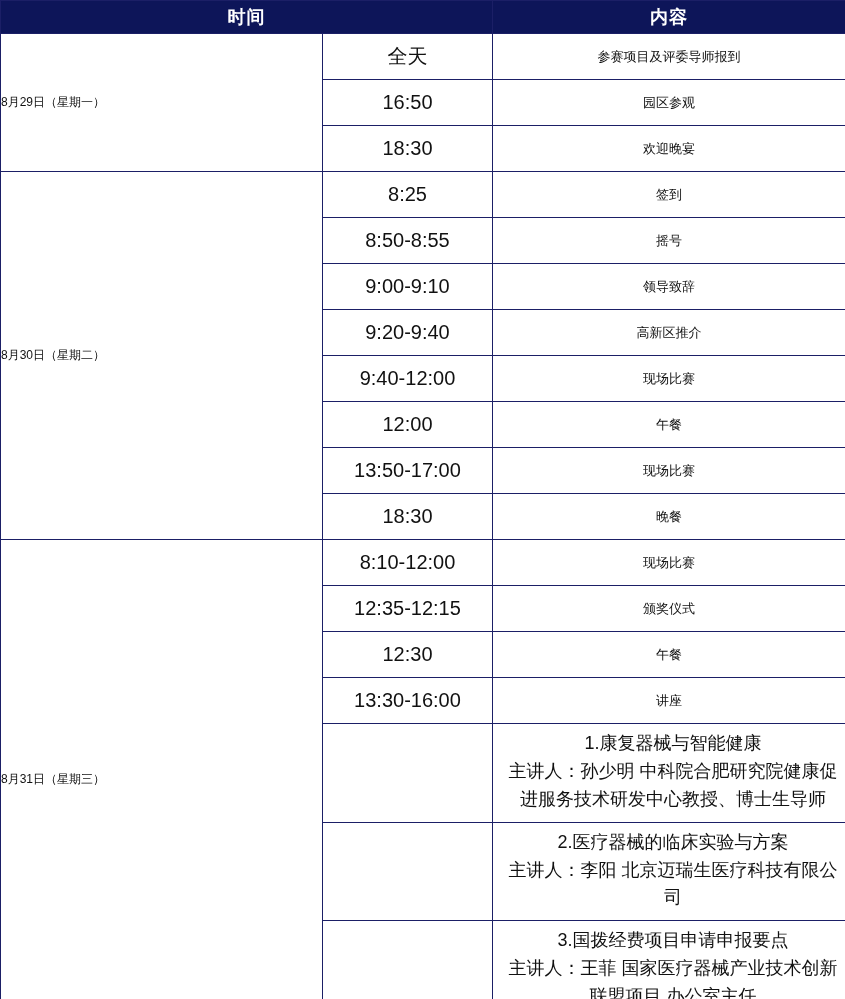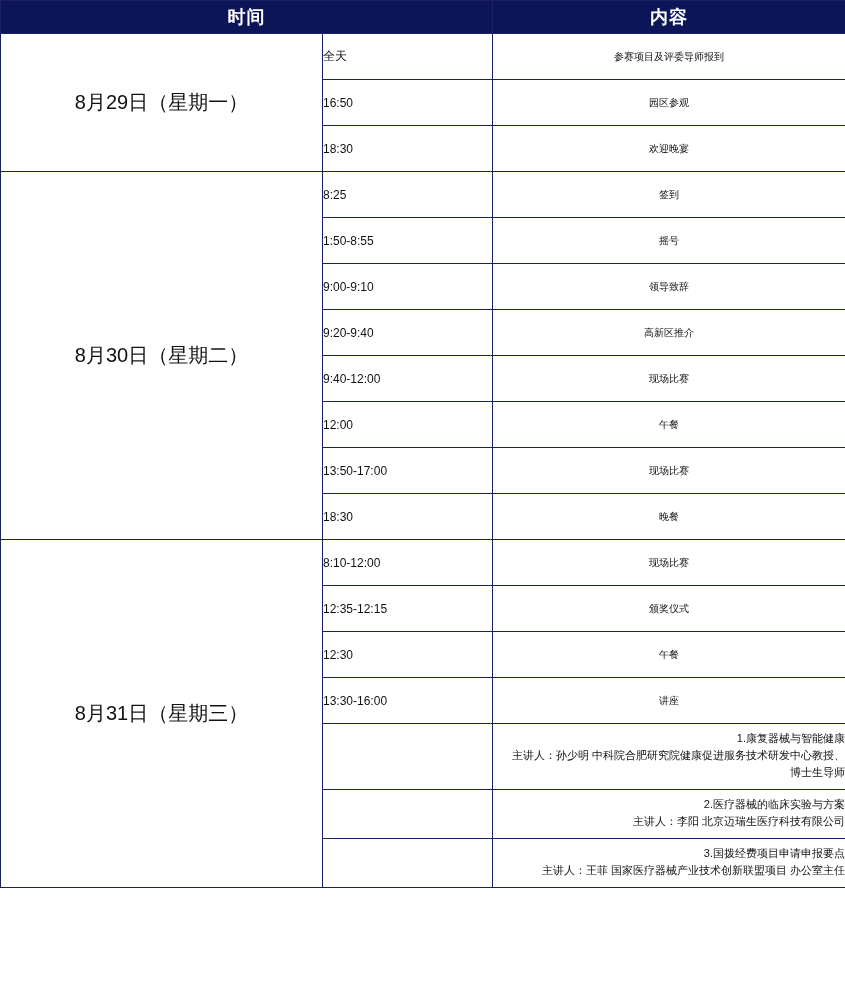--- a/index.html
+++ b/index.html
@@ -33,41 +33,41 @@
   thead th {
     background: #0d1559;
     color: #ffffff;
     font-size: 18px;
     font-weight: bold;
     height: 32px;
     letter-spacing: 1px;
     text-align: center;
   }
   td.date-cell {
-    text-align: center;
-    font-size: 20px;
+    text-align: left;
+    font-size: 12px;
     color: #111111;
   }
   td.time-cell {
-    text-align: left;
-    font-size: 12px;
+    text-align: center;
+    font-size: 20px;
     color: #111111;
     height: 45px;
   }
   td.content-cell {
     text-align: center;
-    font-size: 10px;
+    font-size: 13px;
     color: #111111;
     height: 45px;
   }
   td.content-cell.lecture {
-    text-align: right;
+    text-align: center;
     padding: 6px 0 8px 8px;
     line-height: 1.55;
-    font-size: 11px;
+    font-size: 18px;
     height: auto;
   }
   td.time-cell.blank {
     height: auto;
   }
   .lecture-line {
     display: block;
   }
 </style>
 </head>
@@ -101,21 +101,21 @@
         <td class="time-cell">18:30</td>
         <td class="content-cell">欢迎晚宴</td>
       </tr>
 
       <tr>
         <td class="date-cell" rowspan="8">8月30日（星期二）</td>
         <td class="time-cell">8:25</td>
         <td class="content-cell">签到</td>
       </tr>
       <tr>
-        <td class="time-cell">1:50-8:55</td>
+        <td class="time-cell">8:50-8:55</td>
         <td class="content-cell">摇号</td>
       </tr>
       <tr>
         <td class="time-cell">9:00-9:10</td>
         <td class="content-cell">领导致辞</td>
       </tr>
       <tr>
         <td class="time-cell">9:20-9:40</td>
         <td class="content-cell">高新区推介</td>
       </tr>

